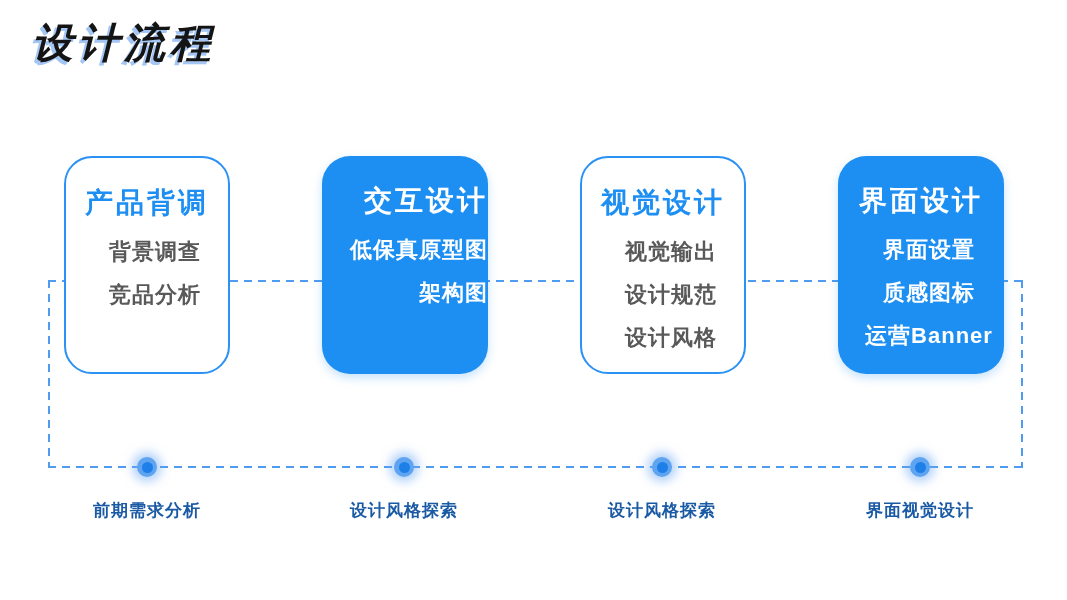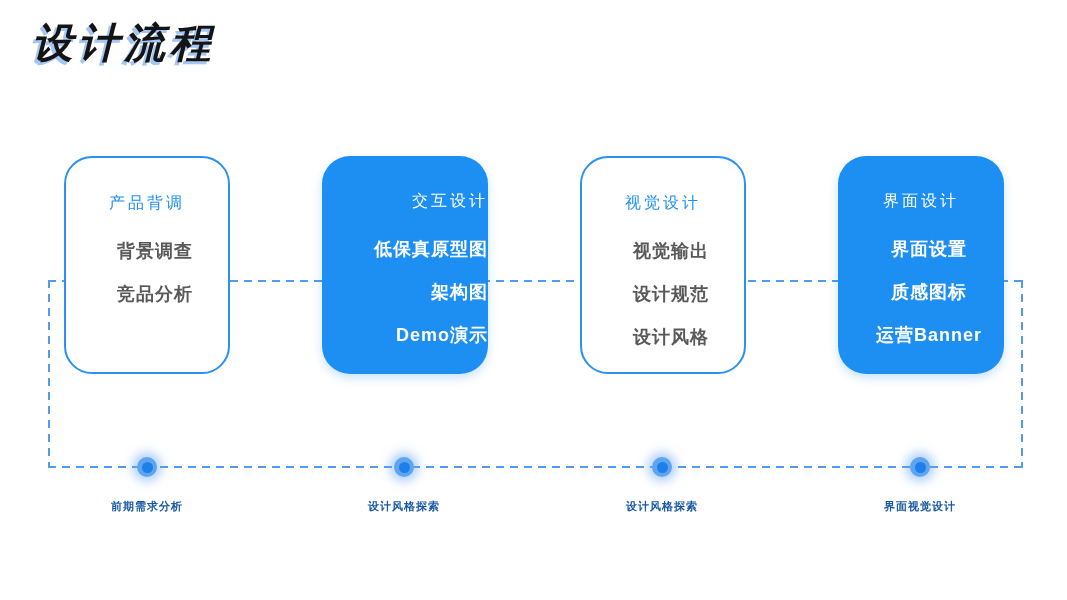--- a/index.html
+++ b/index.html
@@ -58,30 +58,30 @@
   }
   .card.outline{
     background:#ffffff;
     border:2px solid var(--outline-border);
   }
   .card.filled{
     background:var(--accent);
     box-shadow:0 4px 10px rgba(30,143,242,0.25);
   }
   .card-title{
-    font-size:16px;
-    font-weight:normal;
+    font-size:28px;
+    font-weight:bold;
     letter-spacing:3px;
     line-height:34px;
   }
   .card.outline .card-title{color:var(--accent);}
   .card.filled .card-title{color:#ffffff;}
   .card-items{margin-top:10px;}
   .card-item{
-    font-size:18px;
+    font-size:22px;
     font-weight:600;
     letter-spacing:1px;
     line-height:43px;
     height:43px;
     padding-left:16px;
   }
   .card.outline .card-item{color:var(--item-gray);}
   .card.filled .card-item{color:#ffffff;}
   
   .milestone{position:absolute;top:0;left:0;z-index:3;}
@@ -100,21 +100,21 @@
     width:11px;height:11px;
     margin:-5.5px 0 0 -5.5px;
     border-radius:50%;
     background:var(--dot-core);
   }
   .milestone-label{
     position:absolute;
     width:240px;
     margin-left:-120px;
     text-align:center;
-    font-size:11px;
+    font-size:17px;
     font-weight:bold;
     letter-spacing:1px;
     color:var(--label-blue);
     font-family:Liberation Serif, serif;
   }
 </style>
 </head>
 <body>
 
 <div class="canvas">
@@ -132,21 +132,20 @@
           <div class="card-item">背景调查</div>
           <div class="card-item">竞品分析</div>
         </div>
   </div>
 
   <div class="card filled" style="left: 322px; text-align: right;">
     <div class="card-title">交互设计</div>
     <div class="card-items">
           <div class="card-item">低保真原型图</div>
           <div class="card-item">架构图</div>
-          <div class="card-item">Demo演示</div>
         </div>
   </div>
 
   <div class="card outline" style="left: 580px;">
     <div class="card-title">视觉设计</div>
     <div class="card-items">
           <div class="card-item">视觉输出</div>
           <div class="card-item">设计规范</div>
           <div class="card-item">设计风格</div>
         </div>

